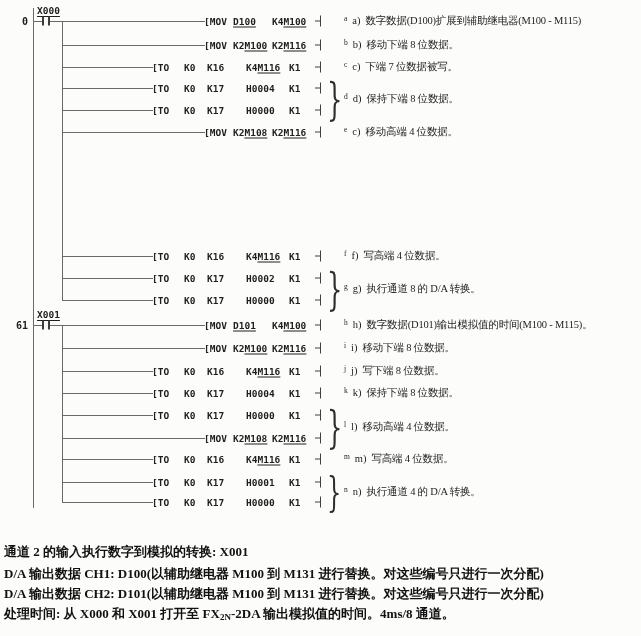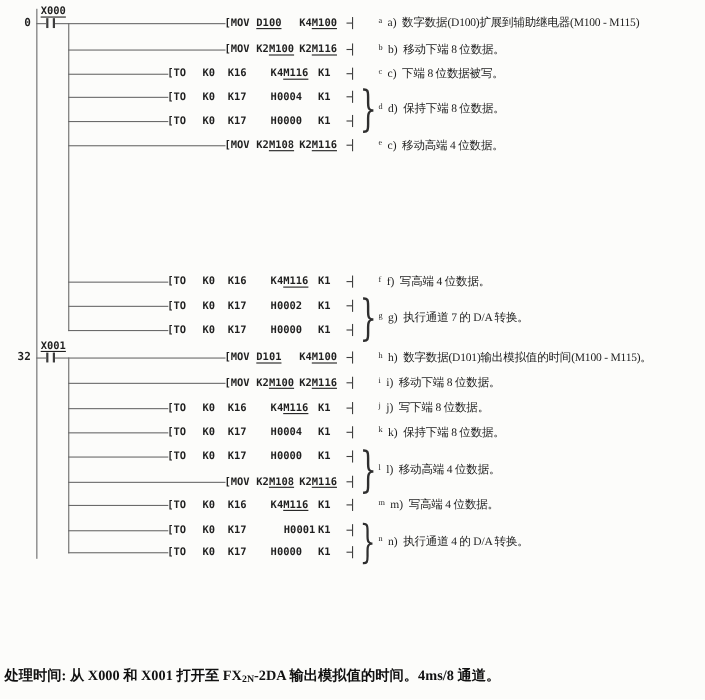--- a/index.html
+++ b/index.html
@@ -137,21 +137,21 @@
         <div>
           <span class="tok" style="left: 152px; top: 300px;">[TO</span>
           <span class="tok" style="left: 184px; top: 300px;"><span>K0</span></span>
           <span class="tok" style="left: 207px; top: 300px;"><span>K17</span></span>
           <span class="tok" style="left: 246px; top: 300px;"><span>H0000</span></span>
           <span class="tok" style="left: 289px; top: 300px;"><span>K1</span></span>
         </div>
         <div class="endmark" style="left: 315px; top: 300px;"></div>
       </div>
       <div>
-        <div class="steplbl" style="top: 325px;">32</div>
+        <div class="steplbl" style="top: 325px;">61</div>
         <div class="contactlbl" style="left: 37px; top: 309px;">X001</div>
         <div class="cbar" style="left: 42px; top: 325px;"></div>
         <div class="cbar" style="left: 48px; top: 325px;"></div>
         <div class="vline" style="left: 62px; top: 325px; height: 178px;"></div>
         <div class="hline" style="left: 33px; top: 325px; width: 9px;"></div>
         <div class="hline" style="left: 50px; top: 325px; width: 155px;"></div>
         <div>
           <span class="tok" style="left: 204px; top: 325px;">[MOV</span>
           <span class="tok" style="left: 233px; top: 325px;"><span class="ul">D101</span></span>
           <span class="tok" style="left: 272px; top: 325px;"><span>K4</span><span class="ul">M100</span></span>
@@ -205,21 +205,21 @@
           <span class="tok" style="left: 207px; top: 459px;"><span>K16</span></span>
           <span class="tok" style="left: 246px; top: 459px;"><span>K4</span><span class="ul">M116</span></span>
           <span class="tok" style="left: 289px; top: 459px;"><span>K1</span></span>
         </div>
         <div class="endmark" style="left: 315px; top: 459px;"></div>
         <div class="hline" style="left: 62px; top: 482px; width: 91px;"></div>
         <div>
           <span class="tok" style="left: 152px; top: 482px;">[TO</span>
           <span class="tok" style="left: 184px; top: 482px;"><span>K0</span></span>
           <span class="tok" style="left: 207px; top: 482px;"><span>K17</span></span>
-          <span class="tok" style="left: 258px; top: 482px;"><span>H0001</span></span>
+          <span class="tok" style="left: 246px; top: 482px;"><span>H0001</span></span>
           <span class="tok" style="left: 289px; top: 482px;"><span>K1</span></span>
         </div>
         <div class="endmark" style="left: 315px; top: 482px;"></div>
         <div class="hline" style="left: 62px; top: 502px; width: 91px;"></div>
         <div>
           <span class="tok" style="left: 152px; top: 502px;">[TO</span>
           <span class="tok" style="left: 184px; top: 502px;"><span>K0</span></span>
           <span class="tok" style="left: 207px; top: 502px;"><span>K17</span></span>
           <span class="tok" style="left: 246px; top: 502px;"><span>H0000</span></span>
           <span class="tok" style="left: 289px; top: 502px;"><span>K1</span></span>
@@ -232,21 +232,21 @@
         <span class="txt">数字数据(D100)扩展到辅助继电器(M100 - M115)</span>
       </div>
       <div class="comment" style="left: 344px; top: 45px;">
         <span class="sup">b</span>
         <span class="lbl">b)</span>
         <span class="txt">移动下端 8 位数据。</span>
       </div>
       <div class="comment" style="left: 344px; top: 67px;">
         <span class="sup">c</span>
         <span class="lbl">c)</span>
-        <span class="txt">下端 8 位数据被写。</span>
+        <span class="txt">下端 7 位数据被写。</span>
       </div>
       <div class="brace" style="left: 327px; top: 82px; height: 35px;">
         <span style="font-size: 44px;">}</span>
       </div>
       <div class="comment" style="left: 344px; top: 99px;">
         <span class="sup">d</span>
         <span class="lbl">d)</span>
         <span class="txt">保持下端 8 位数据。</span>
       </div>
       <div class="comment" style="left: 344px; top: 132px;">
@@ -258,21 +258,21 @@
         <span class="sup">f</span>
         <span class="lbl">f)</span>
         <span class="txt">写高端 4 位数据。</span>
       </div>
       <div class="brace" style="left: 327px; top: 272px; height: 35px;">
         <span style="font-size: 44px;">}</span>
       </div>
       <div class="comment" style="left: 344px; top: 289px;">
         <span class="sup">g</span>
         <span class="lbl">g)</span>
-        <span class="txt">执行通道 7 的 D/A 转换。</span>
+        <span class="txt">执行通道 8 的 D/A 转换。</span>
       </div>
       <div class="comment" style="left: 344px; top: 325px;">
         <span class="sup">h</span>
         <span class="lbl">h)</span>
         <span class="txt">数字数据(D101)输出模拟值的时间(M100 - M115)。</span>
       </div>
       <div class="comment" style="left: 344px; top: 348px;">
         <span class="sup">i</span>
         <span class="lbl">i)</span>
         <span class="txt">移动下端 8 位数据。</span>
@@ -303,16 +303,19 @@
       <div class="brace" style="left: 327px; top: 476px; height: 33px;">
         <span style="font-size: 41px;">}</span>
       </div>
       <div class="comment" style="left: 344px; top: 492px;">
         <span class="sup">n</span>
         <span class="lbl">n)</span>
         <span class="txt">执行通道 4 的 D/A 转换。</span>
       </div>
     </div>
 
+  <div class="footer-line" style="top:543px">通道 2 的输入执行数字到模拟的转换: X001</div>
+  <div class="footer-line" style="top:565px">D/A 输出数据 CH1: D100(以辅助继电器 M100 到 M131 进行替换。对这些编号只进行一次分配)</div>
+  <div class="footer-line" style="top:585px">D/A 输出数据 CH2: D101(以辅助继电器 M100 到 M131 进行替换。对这些编号只进行一次分配)</div>
   <div class="footer-line" style="top:605px">
     <span>处理时间: 从 X000 和 X001 打开至 FX</span><span class="subscript">2N</span><span>-2DA 输出模拟值的时间。4ms/8 通道。</span>
   </div>
 </div>
 
 </body></html>

